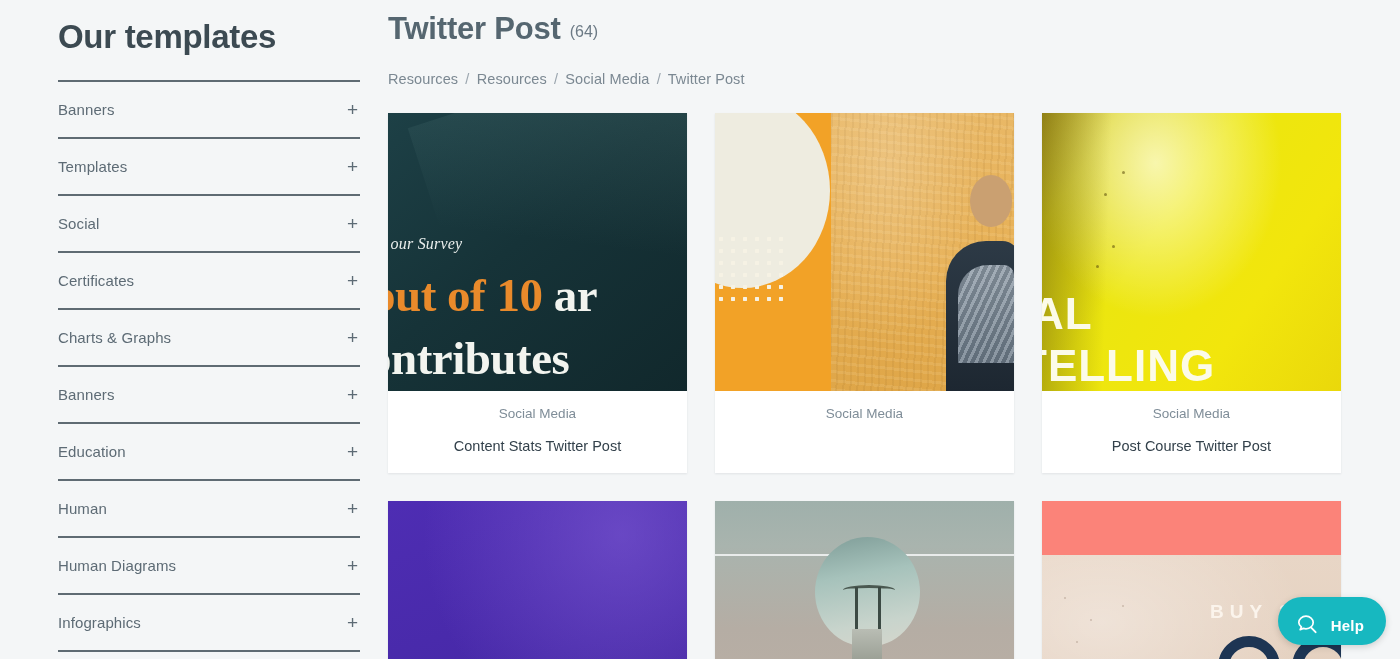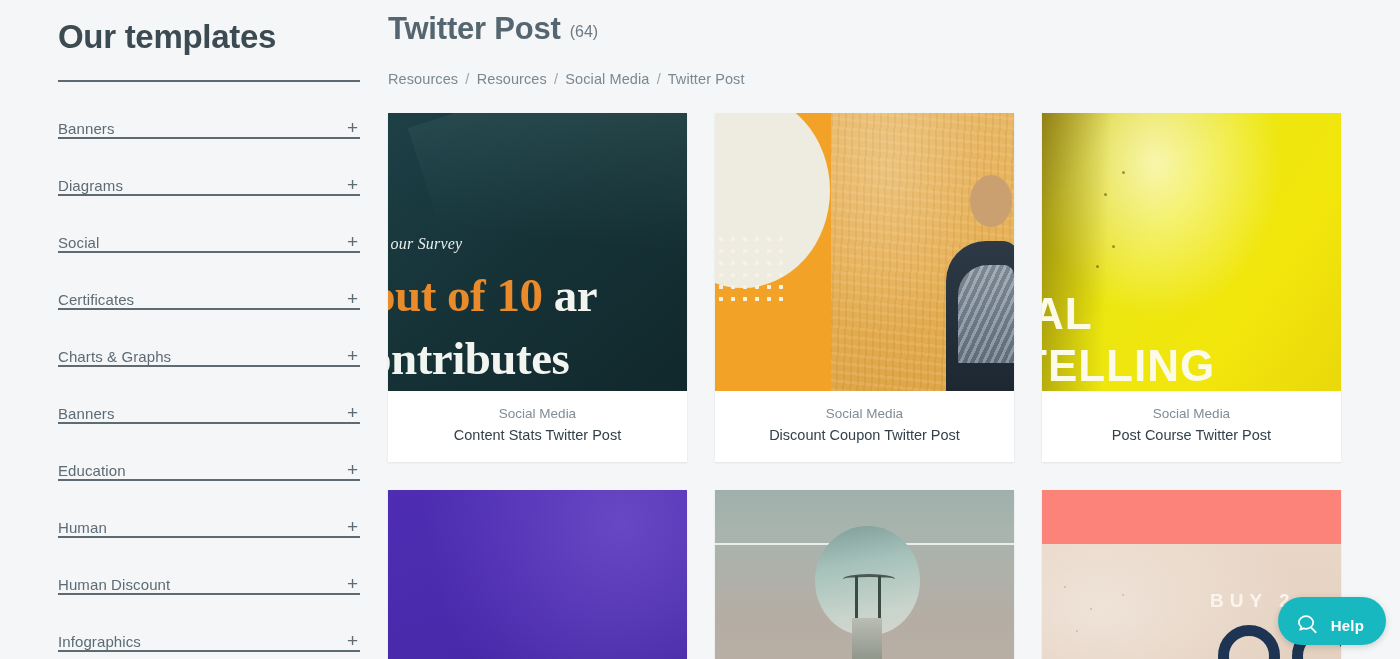--- a/index.html
+++ b/index.html
@@ -37,21 +37,21 @@
     line-height: 42px;
   }
   .sidebar-list {
     margin-top: 22px;
     width: 302px;
     border-top: 2px solid #5f6b73;
   }
   .sidebar-item {
     height: 57px;
     display: flex;
-    align-items: flex-end;
+    align-items: center;
     justify-content: space-between;
     border-bottom: 2px solid #5f6b73;
     cursor: pointer;
   }
   .sidebar-item-label {
     font-size: 15px;
     color: #5d6b75;
     letter-spacing: 0.1px;
   }
   .sidebar-item-plus {
@@ -120,21 +120,21 @@
   }
   .card-category {
     font-size: 13.5px;
     color: #7f8d98;
     line-height: 20px;
   }
   .card-title {
     font-size: 14.5px;
     color: #33414b;
     line-height: 21px;
-    margin-top: 1px;
+    margin-top: 12px;
   }
 
   
   .t1 { background: linear-gradient(140deg,#1d4046 0%,#163338 45%,#11282c 100%); }
   .t1 .photo-sheen {
     position: absolute; top: -40px; right: -70px;
     width: 320px; height: 240px;
     background: linear-gradient(205deg, rgba(90,130,130,0.35), rgba(20,45,50,0) 65%);
     transform: rotate(-18deg);
   }
@@ -329,21 +329,21 @@
     <h1 class="sidebar-title">Our templates</h1>
 
     <nav class="sidebar-list">
 
       <div class="sidebar-item">
         <span class="sidebar-item-label">Banners</span>
         <span class="sidebar-item-plus">+</span>
       </div>
 
       <div class="sidebar-item">
-        <span class="sidebar-item-label">Diagrams</span>
+        <span class="sidebar-item-label">Templates</span>
         <span class="sidebar-item-plus">+</span>
       </div>
 
       <div class="sidebar-item">
         <span class="sidebar-item-label">Social</span>
         <span class="sidebar-item-plus">+</span>
       </div>
 
       <div class="sidebar-item">
         <span class="sidebar-item-label">Certificates</span>
@@ -364,21 +364,21 @@
         <span class="sidebar-item-label">Education</span>
         <span class="sidebar-item-plus">+</span>
       </div>
 
       <div class="sidebar-item">
         <span class="sidebar-item-label">Human</span>
         <span class="sidebar-item-plus">+</span>
       </div>
 
       <div class="sidebar-item">
-        <span class="sidebar-item-label">Human Discount</span>
+        <span class="sidebar-item-label">Human Diagrams</span>
         <span class="sidebar-item-plus">+</span>
       </div>
 
       <div class="sidebar-item">
         <span class="sidebar-item-label">Infographics</span>
         <span class="sidebar-item-plus">+</span>
       </div>
 
       <div class="sidebar-item">
         
@@ -424,21 +424,20 @@
         <div class="card-thumb t2">
           <div class="wall"></div>
           <div class="circle-big"></div>
           <div class="dots"></div>
           <div class="person"></div>
           <div class="head"></div>
           <div class="scarf"></div>
         </div>
         <div class="card-caption">
           <div class="card-category">Social Media</div>
-          <div class="card-title">Discount Coupon Twitter Post</div>
         </div>
       </div>
 
       <div class="card">
         <div class="card-thumb t3">
           <div class="shadow-l"></div>
           <div class="speck" style="left:62px;top:80px;"></div>
           <div class="speck" style="left:70px;top:132px;"></div>
           <div class="speck" style="left:54px;top:152px;"></div>
           <div class="speck" style="left:80px;top:58px;"></div>

